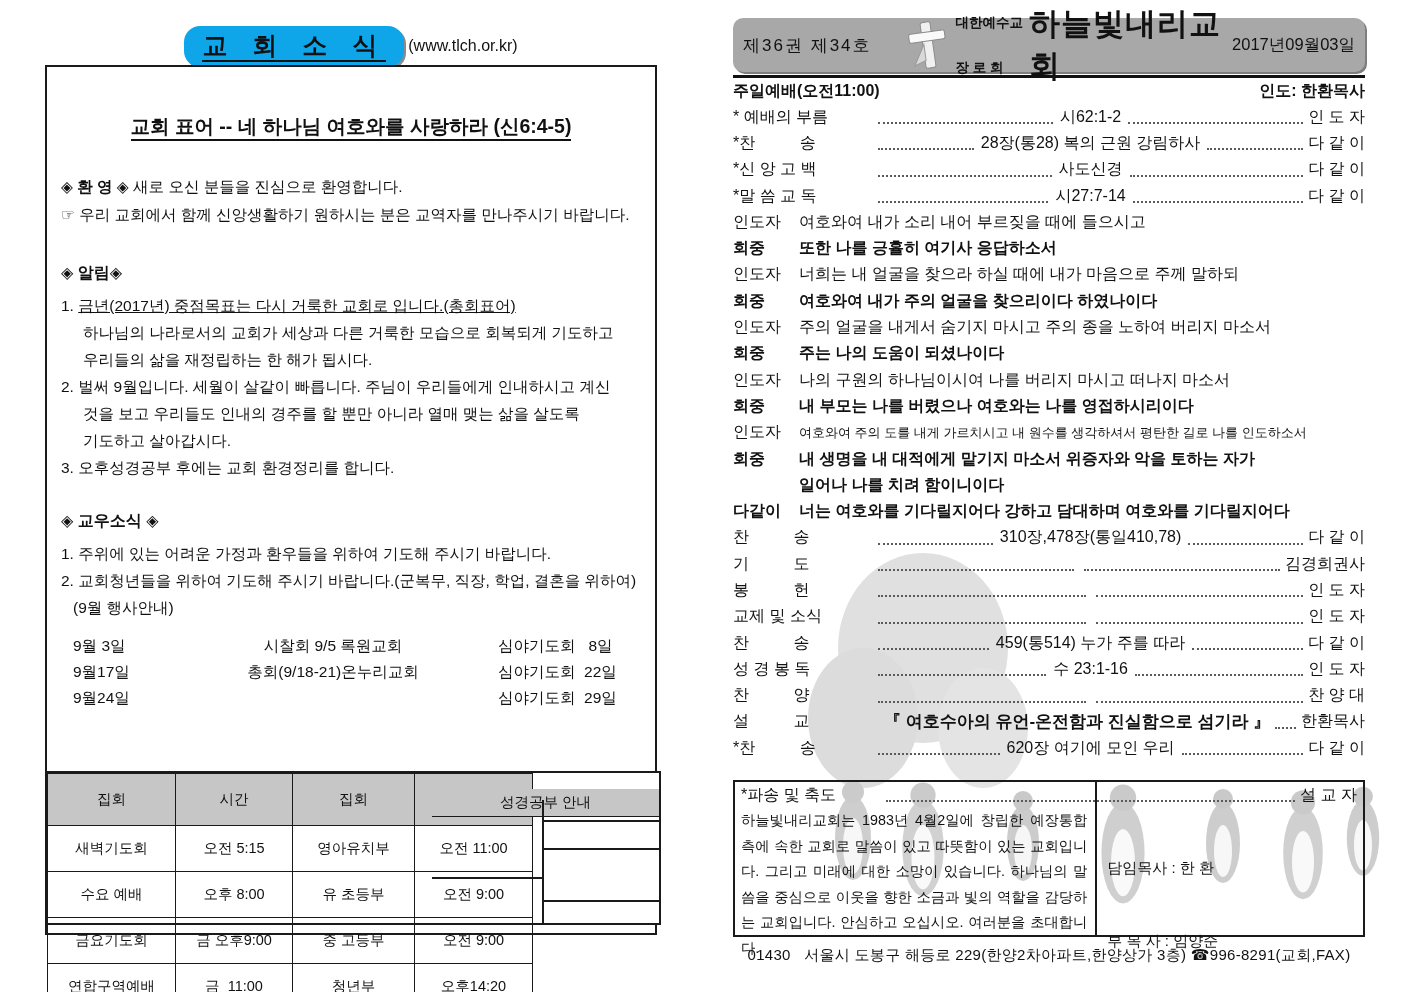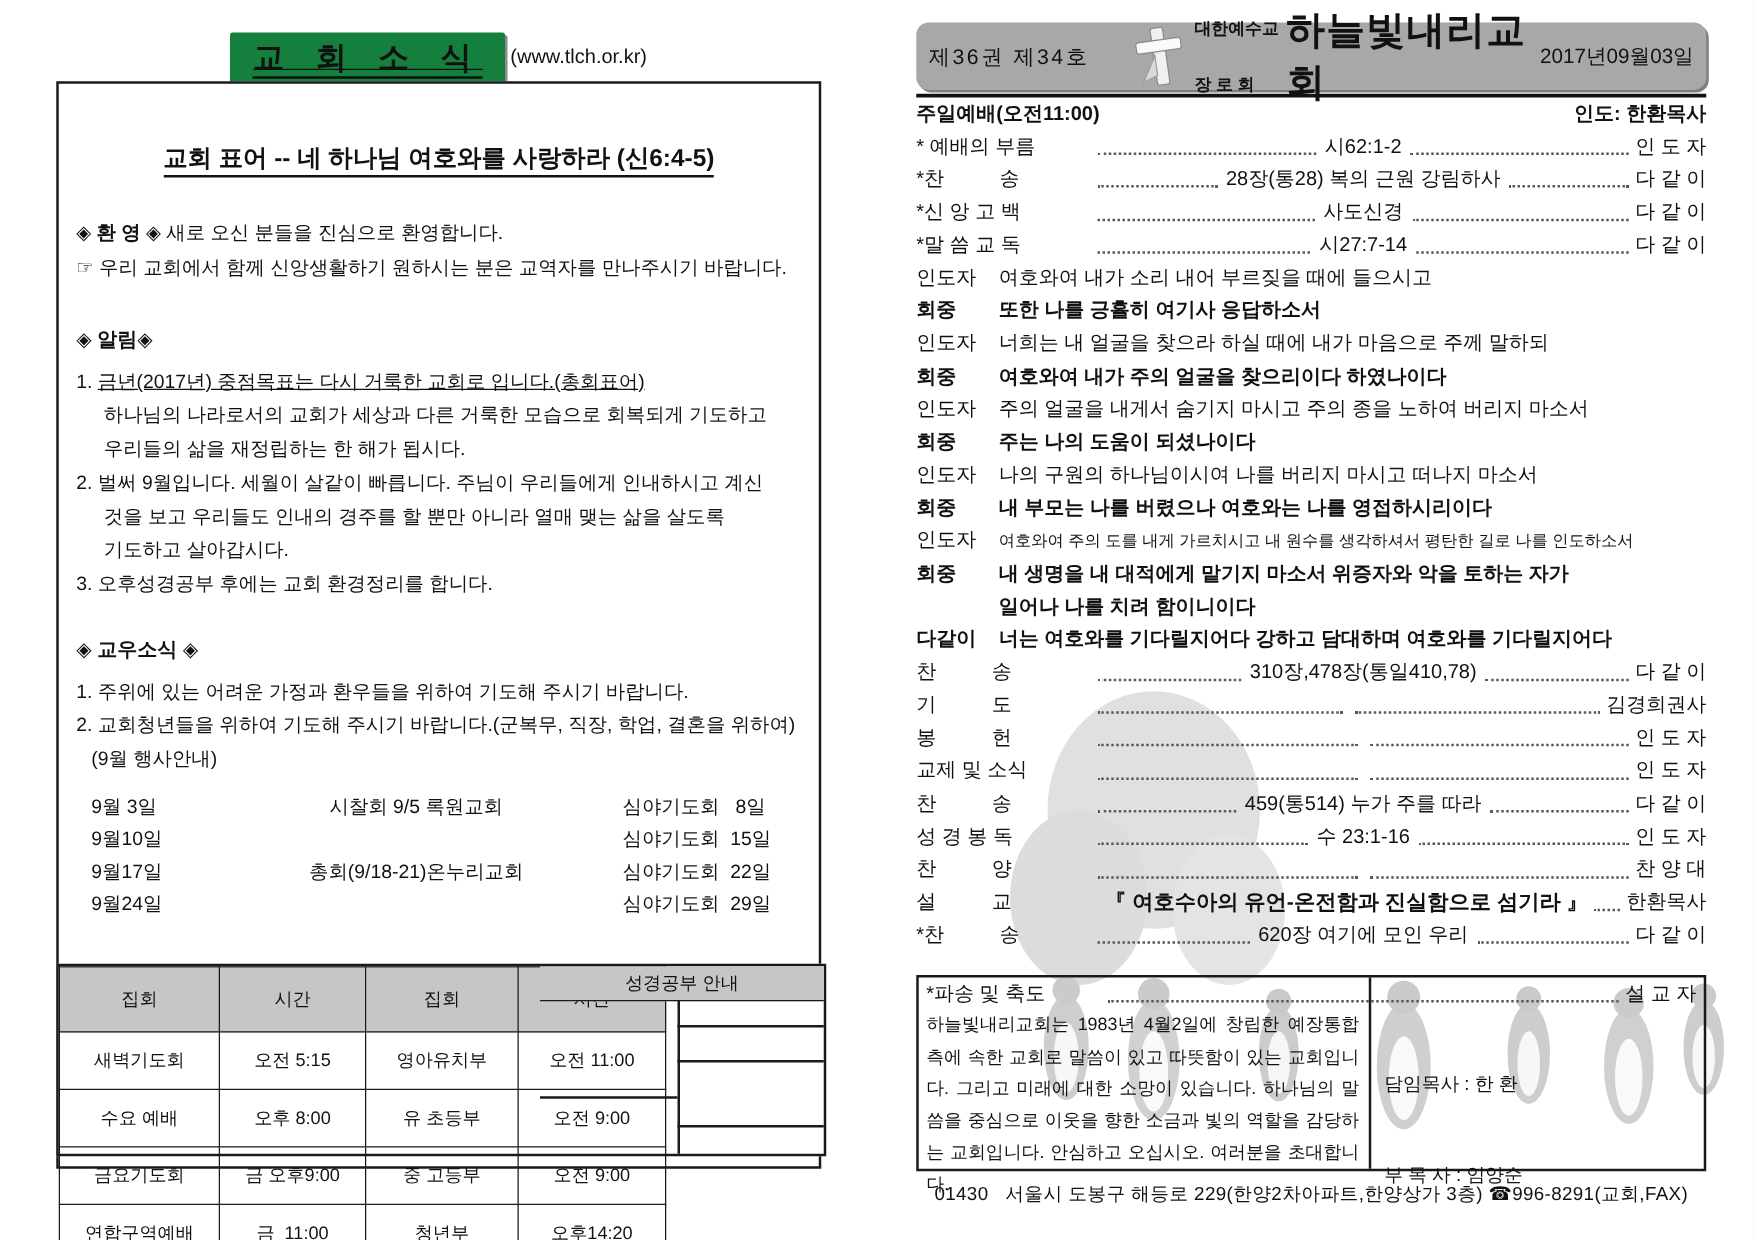--- a/index.html
+++ b/index.html
@@ -3,21 +3,21 @@
 <meta charset="utf-8">
 <style>
   html,body{margin:0;padding:0;background:#f4f4f4;}
   #canvas{position:relative;width:1403px;height:992px;background:#ffffff;
           font-family:"Liberation Sans","DejaVu Sans",sans-serif;color:#111;overflow:hidden;}
   .pre{white-space:pre;}
 
   
   .left-page{position:absolute;left:45px;top:26px;width:612px;}
   .lp-header{display:flex;justify-content:center;align-items:center;height:40px;}
-  .lp-title-box{background:#15803d;border-radius:2px;padding:3px 18px 5px 18px;box-shadow:2px 2px 0 #8a8a8a;text-decoration:underline;}
+  .lp-title-box{background:#0ea5e9;border-radius:16px;padding:3px 18px 5px 18px;box-shadow:2px 2px 0 #8a8a8a;}
   .lp-title{font-size:25px;font-weight:bold;letter-spacing:9px;border-bottom:2.5px solid #111;padding-bottom:1px;}
   .lp-url{font-size:16px;margin-left:4px;}
   .lp-box{position:absolute;left:0;top:39px;width:608px;height:866px;border:2px solid #1a1a1a;background:#fff;}
   .motto{position:absolute;left:0;right:0;top:46px;text-align:center;}
   .motto span{font-size:19.5px;font-weight:bold;border-bottom:2px solid #111;padding-bottom:2px;}
   .welcome{position:absolute;left:14px;right:10px;top:106px;font-size:15.5px;line-height:28px;}
   .w-head{font-weight:bold;}
   .notice{position:absolute;left:14px;right:10px;top:192px;font-size:15.5px;line-height:27px;}
   .n-head{font-weight:bold;font-size:16px;margin-bottom:6px;}
   .uline{text-decoration:underline;}
@@ -30,21 +30,21 @@
   .ev-mid{width:330px;text-align:center;}
   .ev-night{flex:1;}
 
   
   .tbl{position:absolute;left:-2px;top:704px;width:612px;height:150px;border:2px solid #1a1a1a;background:#fff;}
   .sched{border-collapse:collapse;position:absolute;left:0;top:0;}
   .sched td,.sched th{border:1.5px solid #1a1a1a;font-size:14.5px;font-weight:normal;text-align:center;white-space:pre;padding:13px;}
   .sched th{background:#c6c6c6;height:25px;}
   .c1{width:101px;} .c2{width:90px;} .c3{width:95px;} .c4{width:91px;}
   .r1{height:25px;} .r2{height:25px;} .r3{height:24px;} .r4{height:24px;} .r5{height:15px;}
-  .bible-head{position:absolute;left:385px;right:0;top:0;height:27px;background:#c6c6c6;
+  .bible-head{position:absolute;left:385px;right:0;top:16px;height:27px;background:#c6c6c6;
               border-bottom:1.5px solid #1a1a1a;display:flex;align-items:center;justify-content:center;font-size:14.5px;}
   .vline{position:absolute;left:495px;top:27px;bottom:0;width:1.5px;background:#1a1a1a;}
   .hl{position:absolute;height:1.5px;background:#1a1a1a;}
 
   
   .right-page{position:absolute;left:733px;top:18px;width:632px;}
   .wm{position:absolute;z-index:0;}
   .rp-content{position:relative;z-index:1;}
   .banner{height:54px;background:#a8a8a8;border-radius:10px;box-shadow:2px 2px 0 #7e7e7e;
           display:flex;align-items:center;padding:0 10px;box-sizing:border-box;}
@@ -116,25 +116,20 @@
       </div>
 
       <div class="events">
         <div class="ev-head">(9월 행사안내)</div>
         <div class="ev-row">
           <span class="ev-date pre">9월 3일</span>
           <span class="ev-mid pre">시찰회 9/5 록원교회</span>
           <span class="ev-night pre">심야기도회   8일</span>
         </div>
         <div class="ev-row">
-          <span class="ev-date pre">9월10일</span>
-          <span class="ev-mid pre"></span>
-          <span class="ev-night pre">심야기도회  15일</span>
-        </div>
-        <div class="ev-row">
           <span class="ev-date pre">9월17일</span>
           <span class="ev-mid pre">총회(9/18-21)온누리교회</span>
           <span class="ev-night pre">심야기도회  22일</span>
         </div>
         <div class="ev-row">
           <span class="ev-date pre">9월24일</span>
           <span class="ev-mid pre"></span>
           <span class="ev-night pre">심야기도회  29일</span>
         </div>
       </div>

